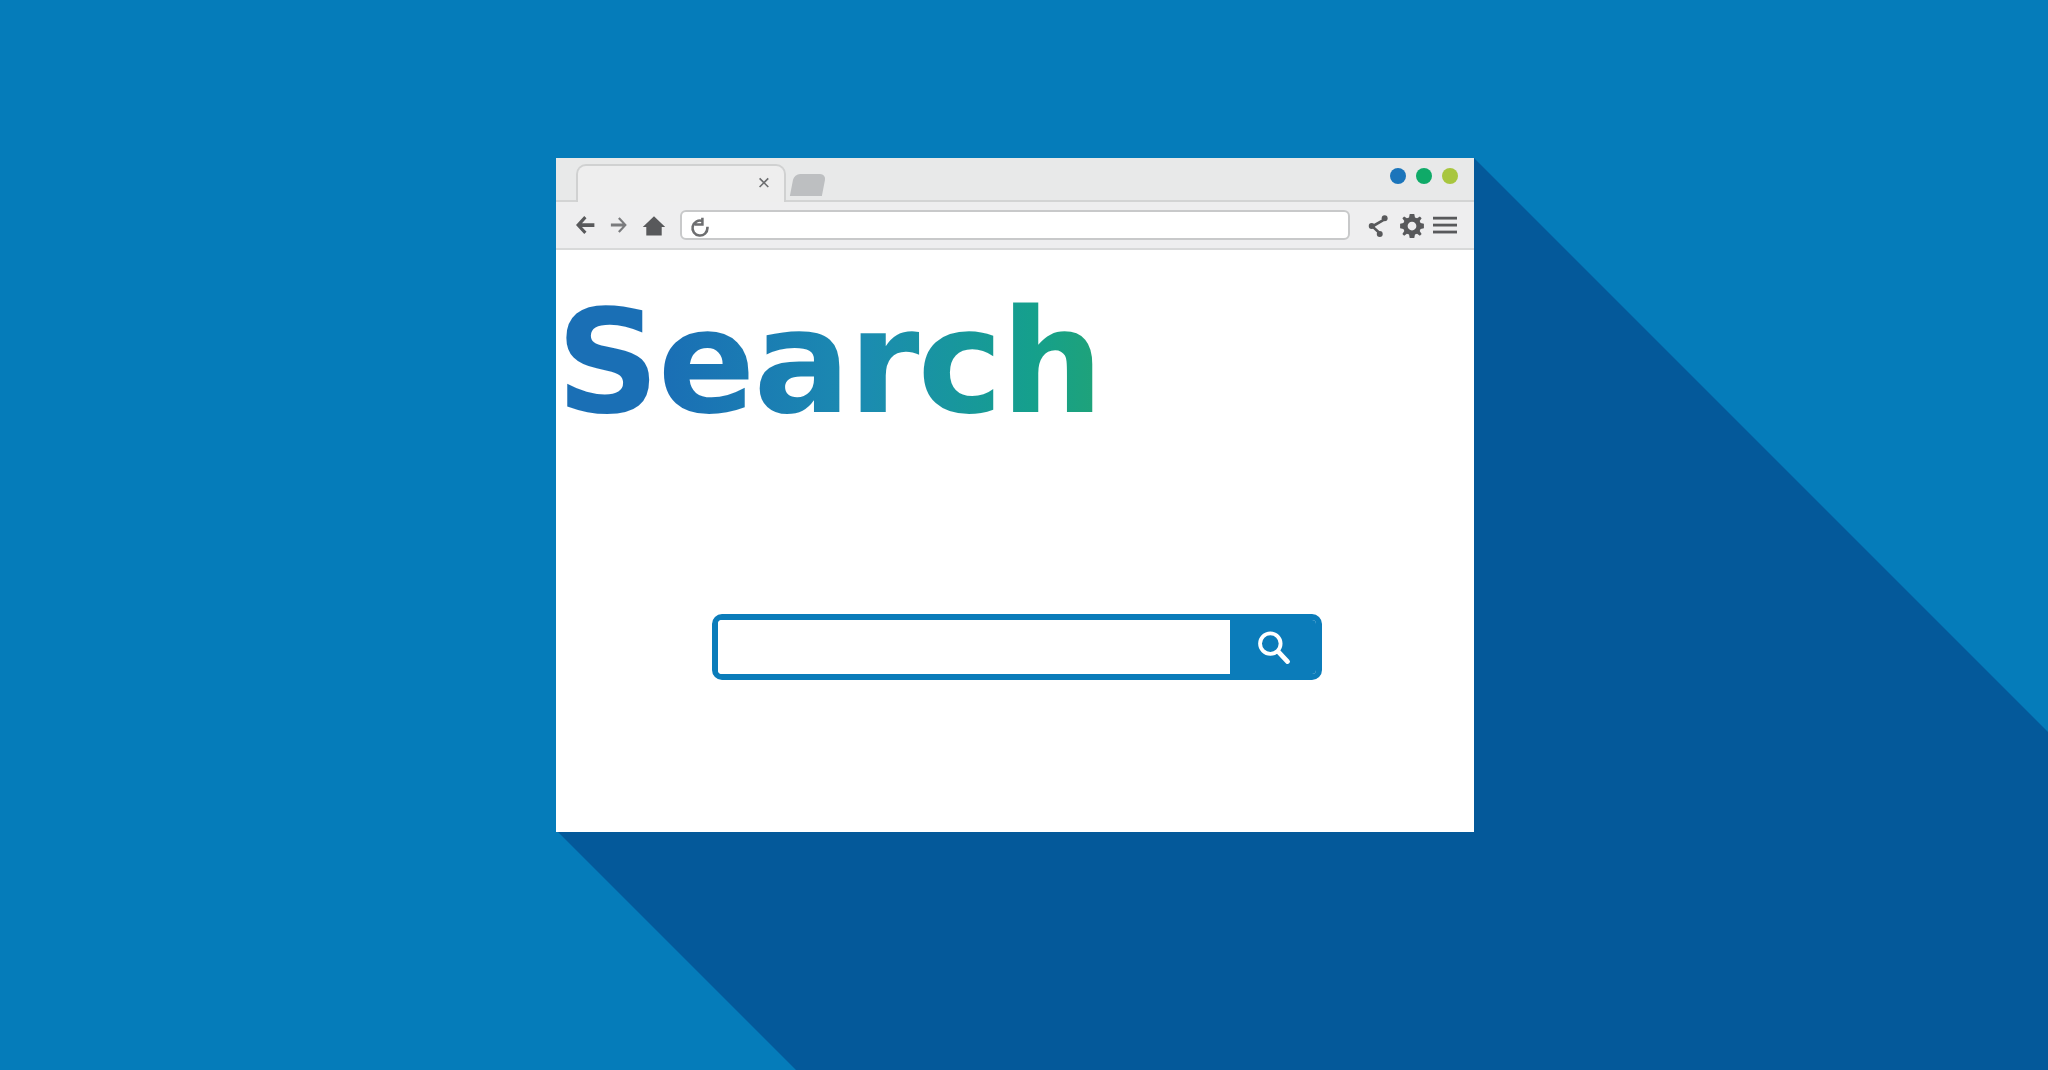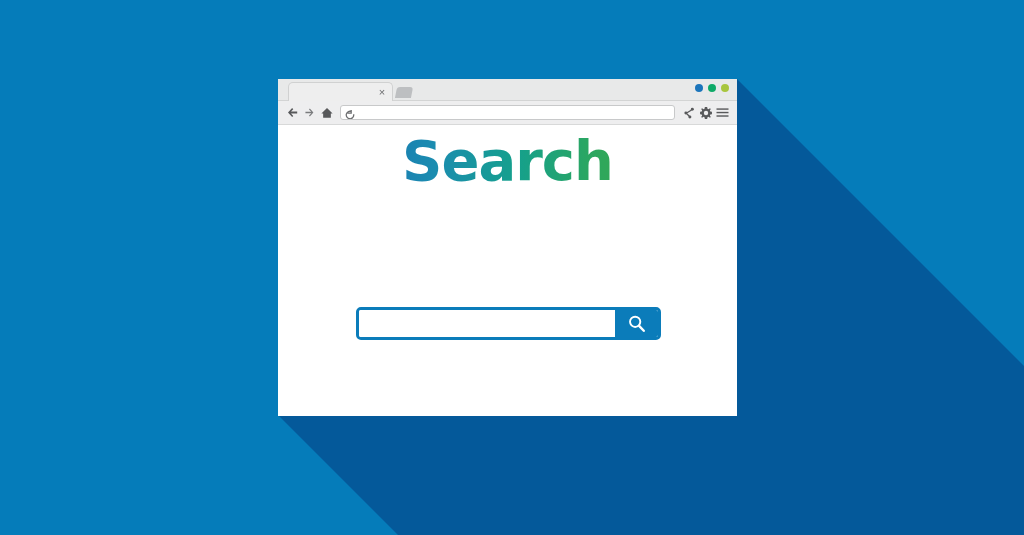--- a/index.html
+++ b/index.html
@@ -155,24 +155,24 @@
   #page-content {
     position: relative;
     height: 289px;
     background: #ffffff;
   }
 
   #search-title {
     position: absolute;
     left: 0;
     right: 0;
-    top: 8px;
-    text-align: center;
+    top: 20px;
+    text-align: left;
     font-family: "DejaVu Sans", sans-serif;
-    font-size: 56px;
+    font-size: 72px;
     font-weight: bold;
     letter-spacing: -1px;
     line-height: 1;
     background-image: linear-gradient(90deg, #1a6fb5 0%, #1a6fb5 12%, #1b8cb0 34%, #15a08c 52%, #2ea75c 70%, #46a845 88%, #46a845 100%);
     -webkit-background-clip: text;
     background-clip: text;
     color: transparent;
     -webkit-text-fill-color: transparent;
     user-select: none;
   }

